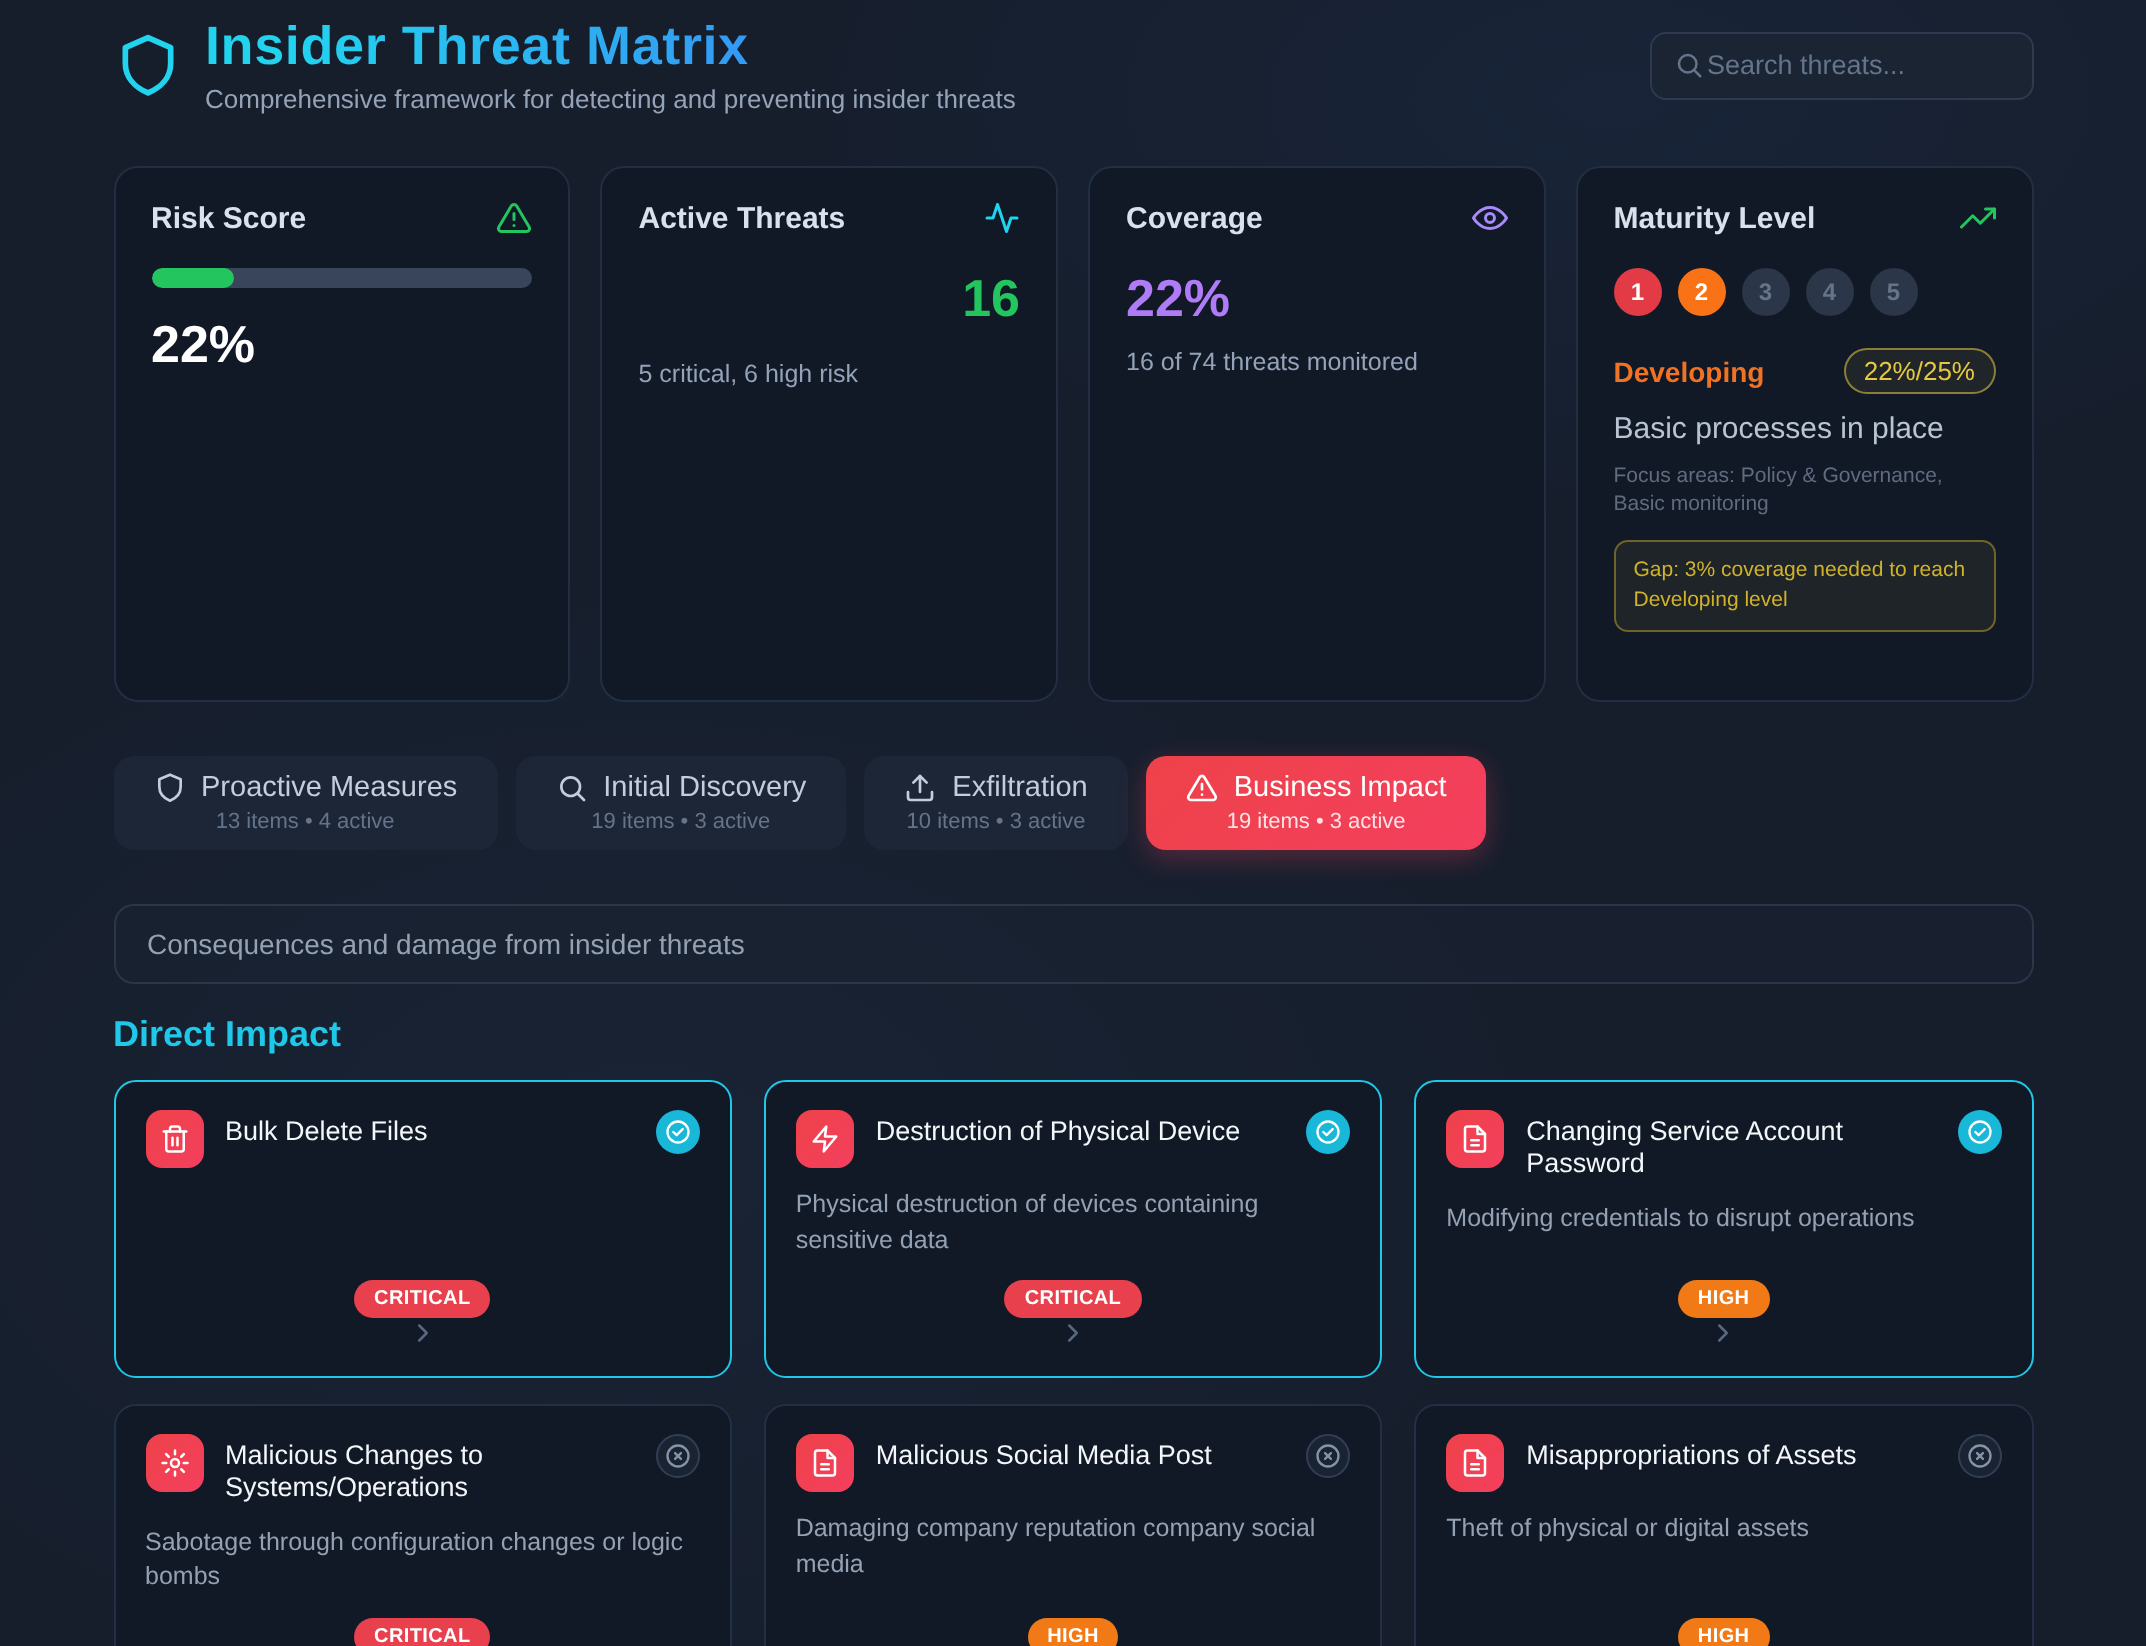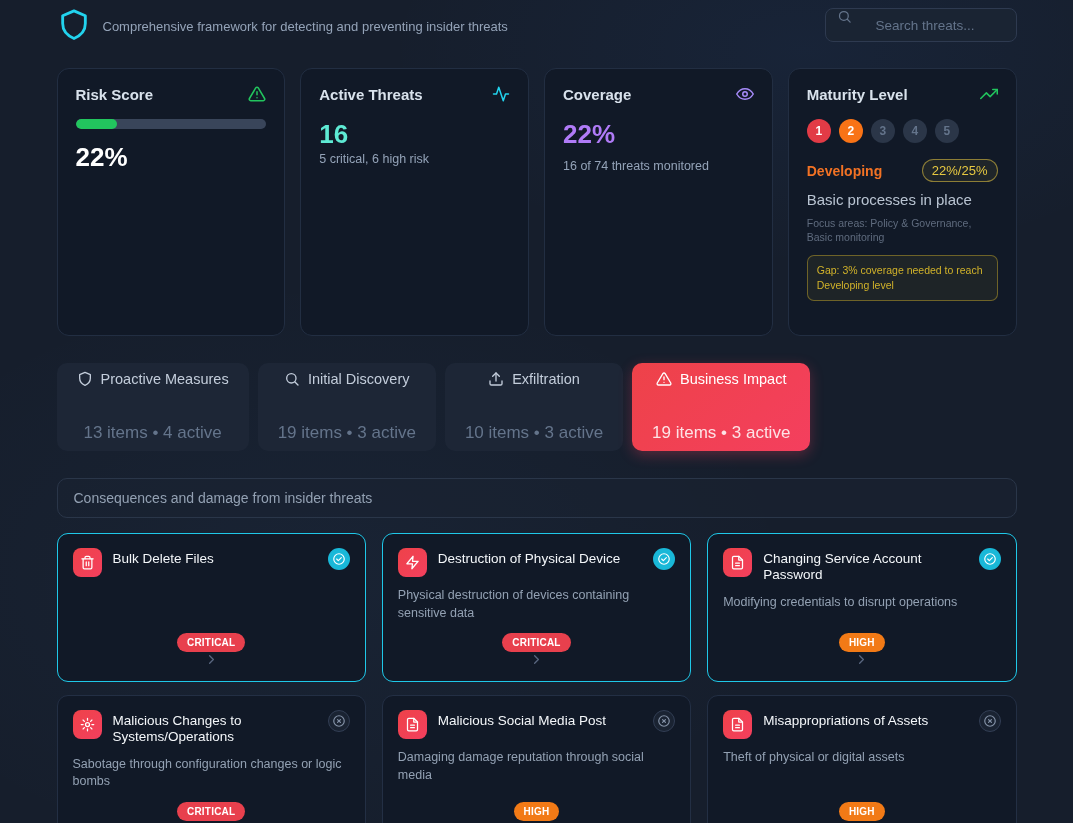--- a/index.html
+++ b/index.html
@@ -18,21 +18,21 @@
   .header { display: flex; justify-content: space-between; align-items: center; margin-bottom: 26px; }
   .brand { display: flex; align-items: center; gap: 12px; }
   .brand-logo { color: #22d3ee; display: flex; align-items: center; }
   .brand-title {
     font-size: 27px; font-weight: bold; letter-spacing: 0.3px;
     background: linear-gradient(90deg, #22d3ee 10%, #3b82f6 90%);
     -webkit-background-clip: text; background-clip: text; color: transparent;
   }
   .brand-sub { font-size: 13px; color: #94a3b8; margin-top: 3px; }
   .searchbox {
-    display: flex; gap: 24px;
+    display: flex; align-items: center; gap: 2px;
     width: 192px; height: 34px; padding: 0 11px;
     background: #1a2433; border: 1px solid #2e3a50; border-radius: 8px;
     color: #64748b;
   }
   .searchbox input {
     background: transparent; border: none; outline: none;
     color: #cbd5e1; font-size: 13.5px; width: 100%;
     font-family: "Liberation Sans", sans-serif;
   }
   .searchbox input::placeholder { color: #64748b; }
@@ -45,21 +45,21 @@
   }
   .stat-head { display: flex; justify-content: space-between; align-items: center; margin-bottom: 16px; }
   .stat-title { font-size: 15px; font-weight: bold; color: #d9e2ec; }
   .stat-icon { display: flex; }
   .icon-green { color: #22c55e; }
   .icon-cyan  { color: #22d3ee; }
   .icon-purple{ color: #a78bfa; }
   .progress-track { height: 10px; background: #39455a; border-radius: 6px; overflow: hidden; margin-bottom: 13px; }
   .progress-fill { height: 100%; background: #22c55e; border-radius: 6px; }
   .stat-value { font-size: 26px; font-weight: bold; color: #ffffff; }
-  .stat-value.cyan { color: #5eead4; margin-bottom: 2px; }
+  .stat-value.cyan { color: #22c55e; margin-bottom: 15px; text-align: right; }
   .stat-value.purple { color: #b07bf7; margin-bottom: 9px; }
   .stat-sub { font-size: 12.5px; color: #94a3b8; }
 
   .level-dots { display: flex; gap: 8px; margin-bottom: 16px; }
   .level-dot {
     width: 24px; height: 24px; border-radius: 50%;
     display: flex; align-items: center; justify-content: center;
     font-size: 12px; font-weight: bold; background: #2b3648; color: #64748b;
   }
   .level-dot.l1 { background: #e23b46; color: #fff; }
@@ -74,24 +74,24 @@
   .maturity-focus { font-size: 10.5px; color: #5f6b7e; line-height: 1.35; margin-bottom: 11px; }
   .maturity-gap {
     border: 1px solid rgba(209,178,42,0.45); background: rgba(209,178,42,0.07);
     border-radius: 7px; padding: 7px 9px; font-size: 10.5px; color: #d1b22a; line-height: 1.4;
   }
 
   
   .tabs { display: flex; gap: 9px; margin-bottom: 27px; }
   .tab {
     display: flex; flex-direction: column; align-items: center; justify-content: center;
-    padding: 8px 20px; border-radius: 10px; background: #1d2636; cursor: pointer; gap: 20px;
+    padding: 8px 20px; border-radius: 10px; background: #1d2636; cursor: pointer;
   }
   .tab-top { display: flex; align-items: center; gap: 8px; color: #c3cddb; font-size: 14.5px; }
-  .tab-meta { font-size: 17px; color: #64748b; margin-top: 16px; }
+  .tab-meta { font-size: 11px; color: #64748b; margin-top: 3px; }
   .tab.active { background: linear-gradient(135deg, #ee4249, #f43f5e); box-shadow: 0 4px 14px rgba(244,63,94,0.3); }
   .tab.active .tab-top { color: #ffffff; }
   .tab.active .tab-meta { color: rgba(255,255,255,0.85); }
 
   
   .cat-desc {
     border: 1px solid #2a3649; background: rgba(26,36,51,0.45); border-radius: 10px;
     padding: 11px 16px; font-size: 14px; color: #93a1b3; margin-bottom: 15px;
   }
 
@@ -130,20 +130,21 @@
 <div class="container">
 
   <div class="header">
     <div class="brand">
       <span class="brand-logo">
           <svg width="34" height="34" viewBox="0 0 24 24" fill="none" stroke="currentColor" stroke-width="2" stroke-linecap="round" stroke-linejoin="round">
             <path d="M12 2l8 3.5V11c0 5-3.4 8.6-8 10.5C7.4 19.6 4 16 4 11V5.5z"></path>
           </svg>
         </span>
       <div>
+        <div class="brand-title">Insider Threat Matrix</div>
         <div class="brand-sub">Comprehensive framework for detecting and preventing insider threats</div>
       </div>
     </div>
     <div class="searchbox">
       <span>
           <svg width="15" height="15" viewBox="0 0 24 24" fill="none" stroke="currentColor" stroke-width="2" stroke-linecap="round" stroke-linejoin="round">
             <circle cx="11" cy="11" r="7"></circle>
             <line x1="16.5" y1="16.5" x2="21" y2="21"></line>
           </svg>
         </span>
@@ -273,20 +274,21 @@
         <span>Business Impact</span>
       </div>
       <div class="tab-meta">19 items • 3 active</div>
     </div>
   </div>
 
   <div class="cat-desc">Consequences and damage from insider threats</div>
 
   <main id="sections">
       <section class="section">
+        <h2 class="section-heading">Direct Impact</h2>
         <div class="cards">
           <div class="threat-card monitored">
     <div class="tc-head">
       <span class="tc-icon">
                 <svg width="15" height="15" viewBox="0 0 24 24" fill="none" stroke="currentColor" stroke-width="2" stroke-linecap="round" stroke-linejoin="round">
                   <polyline points="3 6 5 6 21 6"></polyline>
                   <path d="M19 6v14a2 2 0 0 1-2 2H7a2 2 0 0 1-2-2V6m3 0V4a2 2 0 0 1 2-2h4a2 2 0 0 1 2 2v2"></path>
                   <line x1="10" y1="11" x2="10" y2="17"></line>
                   <line x1="14" y1="11" x2="14" y2="17"></line>
                 </svg>
@@ -400,21 +402,21 @@
               </span>
       <span class="tc-title">Malicious Social Media Post</span>
       <button class="tc-status off">
                 <svg width="14" height="14" viewBox="0 0 24 24" fill="none" stroke="currentColor" stroke-width="2" stroke-linecap="round" stroke-linejoin="round">
                   <circle cx="12" cy="12" r="9"></circle>
                   <line x1="9.5" y1="9.5" x2="14.5" y2="14.5"></line>
                   <line x1="14.5" y1="9.5" x2="9.5" y2="14.5"></line>
                 </svg>
               </button>
     </div>
-    <div class="tc-desc">Damaging damage reputation through social media</div>
+    <div class="tc-desc">Damaging company reputation company social media</div>
     <div class="tc-foot">
       <span class="sev-badge sev-high">HIGH</span>
       <span class="tc-chevron">
                 <svg width="15" height="15" viewBox="0 0 24 24" fill="none" stroke="currentColor" stroke-width="2" stroke-linecap="round" stroke-linejoin="round">
                   <polyline points="9 18 15 12 9 6"></polyline>
                 </svg>
               </span>
     </div>
   </div>
           <div class="threat-card">

